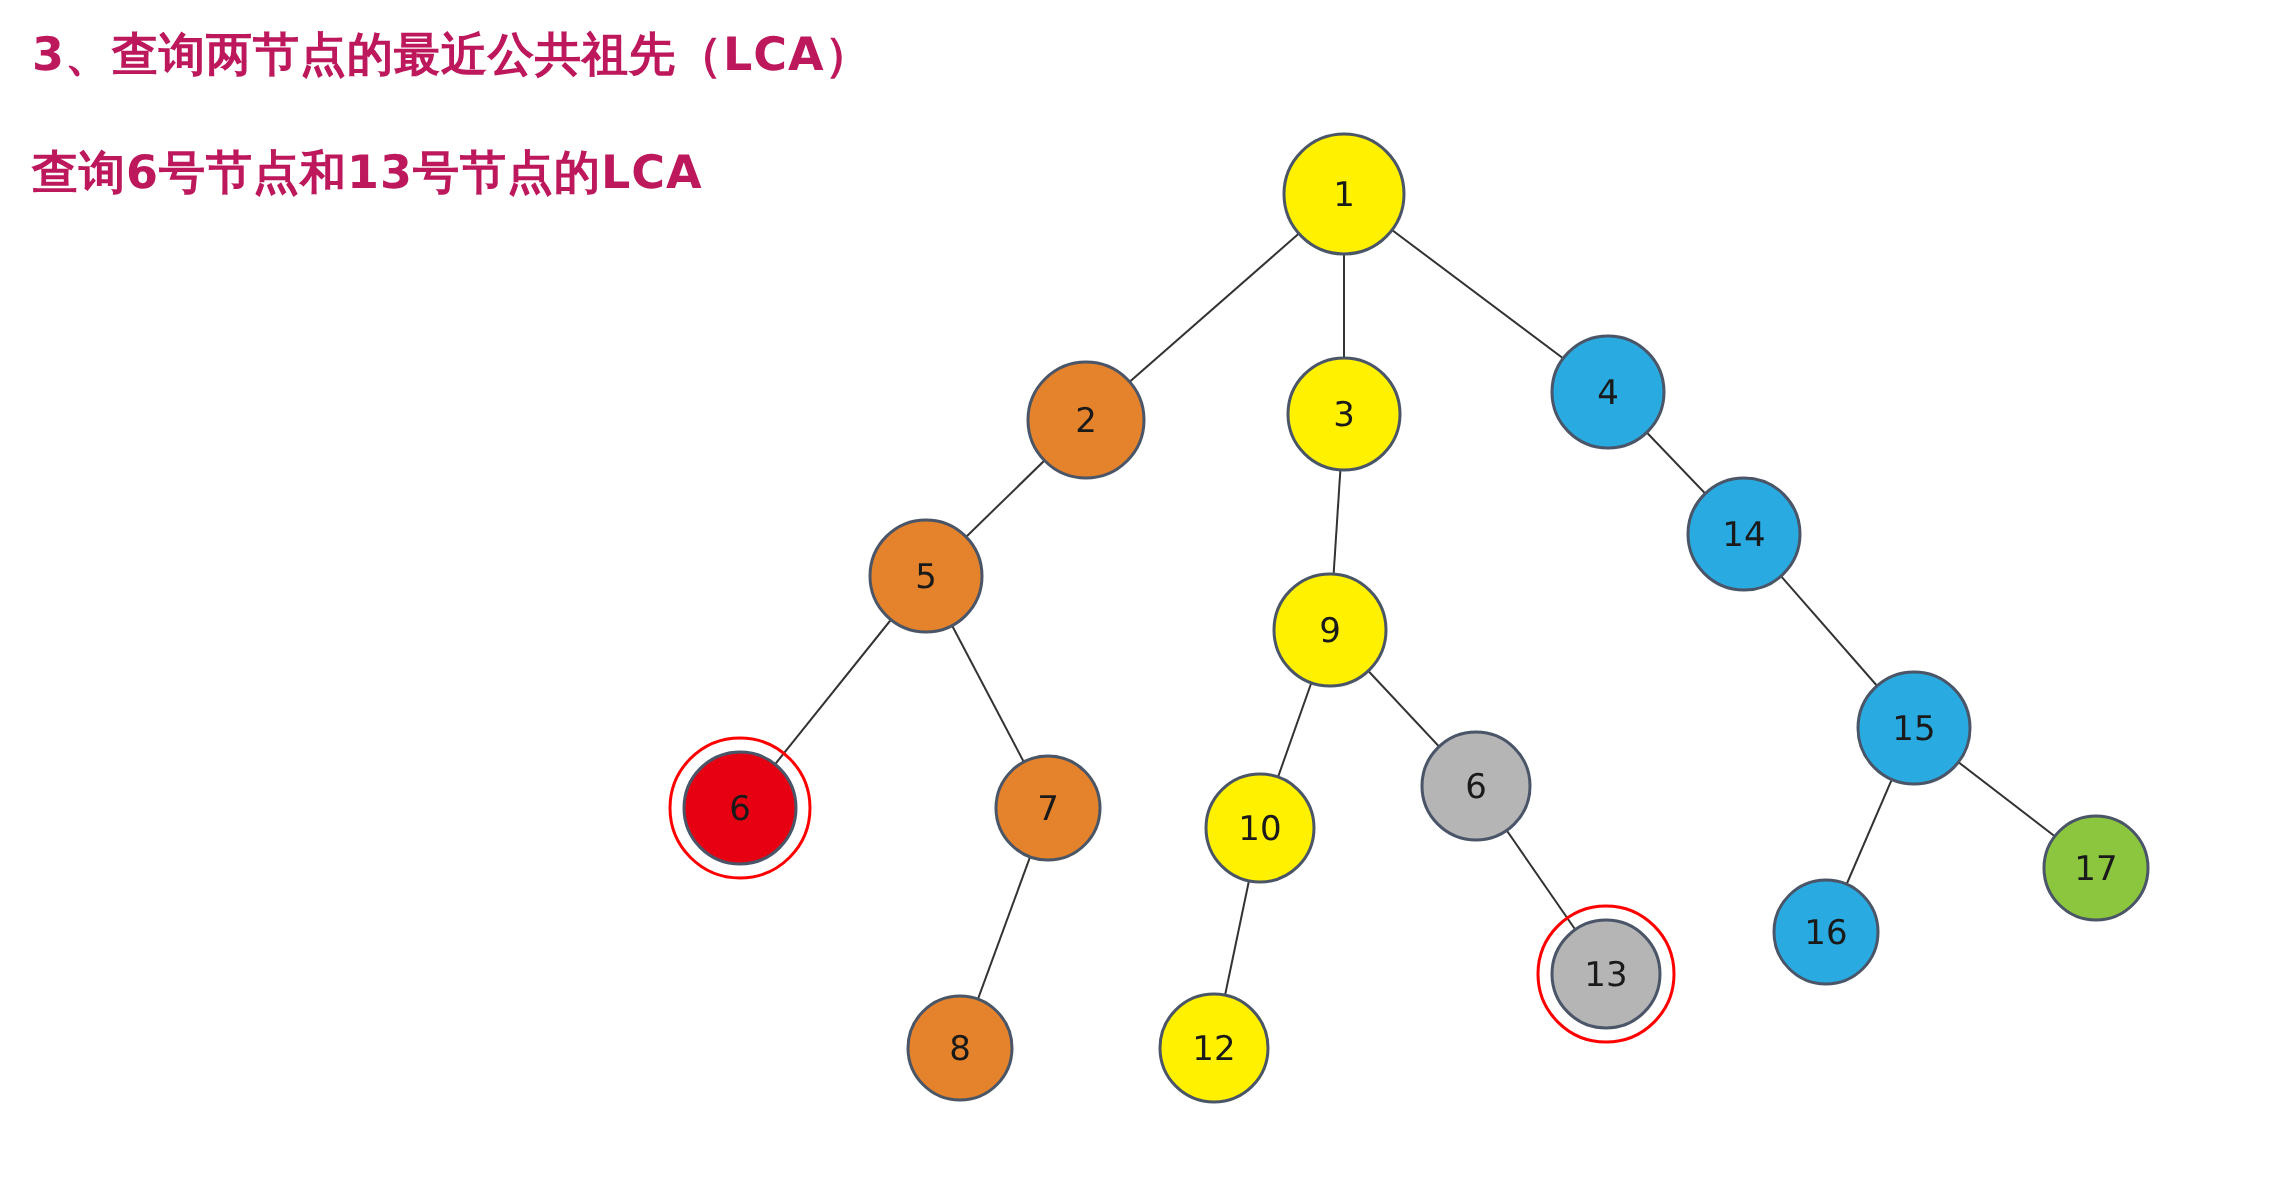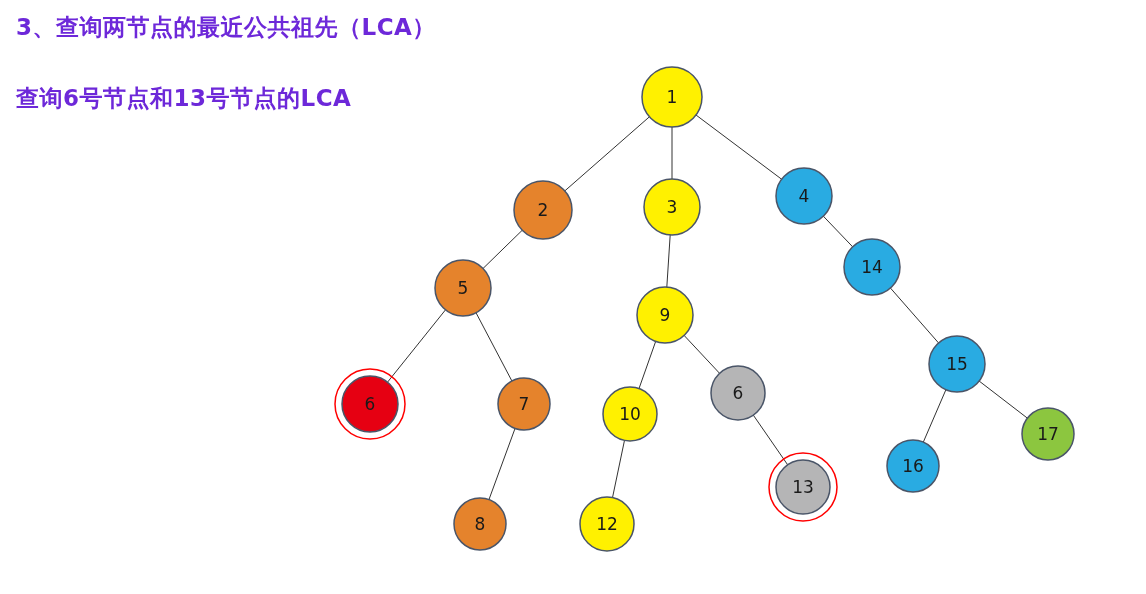--- a/index.html
+++ b/index.html
@@ -6,32 +6,32 @@
   body {
     width: 1146px; height: 594px;
     background: #ffffff;
     font-family: "DejaVu Sans", "Liberation Sans", sans-serif;
     overflow: hidden;
     position: relative;
   }
   .headings {
     position: absolute;
     top: 12px; left: 16px;
-    color: #6d28d9;
+    color: #be185d;
   }
   .title {
     font-size: 23px;
     font-weight: 600;
     letter-spacing: 0.5px;
   }
   .subtitle {
     font-size: 23px;
     font-weight: 600;
     letter-spacing: 0.5px;
-    margin-top: 40px;
+    margin-top: 28px;
   }
   svg.tree {
     position: absolute;
     top: 0; left: 0;
   }
   svg text.node-label {
     font-family: "DejaVu Sans", "Liberation Sans", sans-serif;
     font-size: 17px;
     user-select: none;
   }

